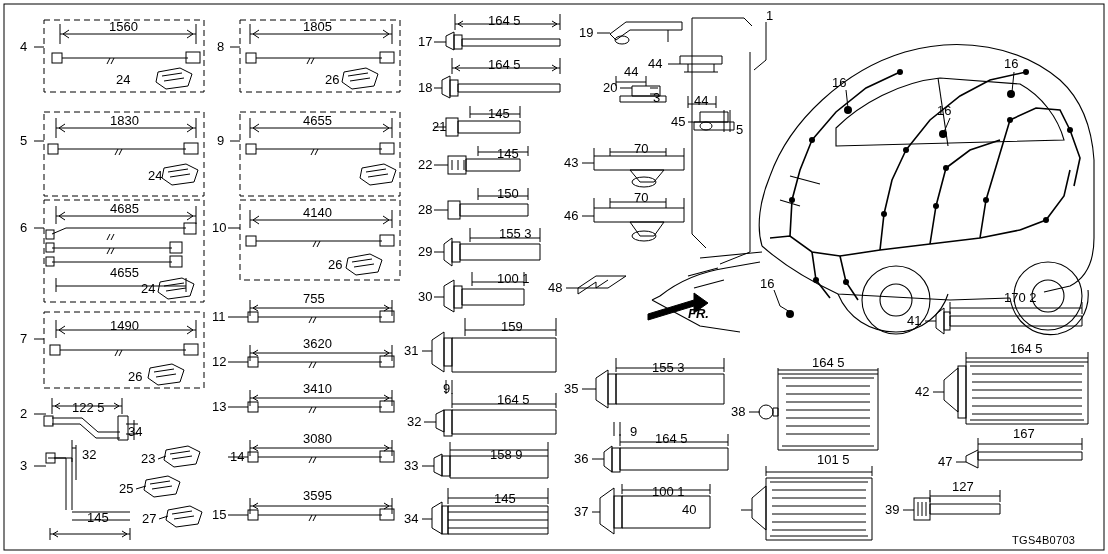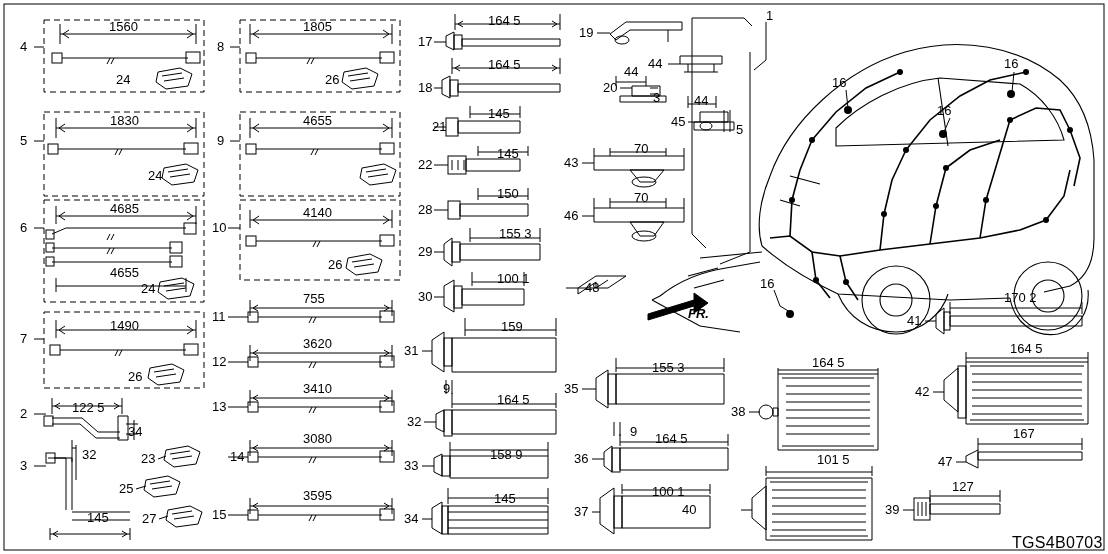--- a/index.html
+++ b/index.html
@@ -1,20 +1,20 @@
 <!DOCTYPE html>
 <html><head>
 <meta charset="utf-8">
 <style>
   html,body{margin:0;padding:0;background:#ffffff;}
   body{font-family:"Liberation Sans", sans-serif;}
   #sheet{position:relative;width:1108px;height:554px;background:#fff;overflow:hidden;}
   .num{position:absolute;font-size:13px;color:#000;white-space:nowrap;font-weight:400;}
   .dim{position:absolute;font-size:13px;color:#000;white-space:nowrap;}
-  .code{position:absolute;font-size:16px;color:#000;letter-spacing:.3px;}
+  .code{position:absolute;font-size:11px;color:#000;letter-spacing:.3px;}
   svg{position:absolute;left:0;top:0;}
   .fr{position:absolute;font-size:13px;font-weight:bold;font-style:italic;}
 </style>
 </head>
 <body>
 
 <div id="sheet">
 
   <svg width="1108" height="554" viewBox="0 0 1108 554">
     <g stroke="#000" fill="none" stroke-width="1">
@@ -515,21 +515,21 @@
   <div class="num" style="left:731px;top:404px;">38</div>
   <div class="num" style="left:885px;top:502px;">39</div>
   <div class="num" style="left:682px;top:502px;">40</div>
   <div class="num" style="left:907px;top:313px;">41</div>
   <div class="num" style="left:915px;top:384px;">42</div>
   <div class="num" style="left:564px;top:155px;">43</div>
   <div class="num" style="left:648px;top:56px;">44</div>
   <div class="num" style="left:671px;top:114px;">45</div>
   <div class="num" style="left:564px;top:208px;">46</div>
   <div class="num" style="left:938px;top:454px;">47</div>
-  <div class="num" style="left:548px;top:280px;margin-left:37px;">48</div>
+  <div class="num" style="left:548px;top:280px;">48</div>
 
   <div class="dim" style="left:109px;top:19px;">1560</div>
   <div class="dim" style="left:303px;top:19px;">1805</div>
   <div class="dim" style="left:488px;top:13px;">164 5</div>
   <div class="dim" style="left:488px;top:57px;">164 5</div>
   <div class="dim" style="left:624px;top:64px;">44</div>
   <div class="dim" style="left:653px;top:90px;">3</div>
   <div class="dim" style="left:694px;top:93px;">44</div>
   <div class="dim" style="left:736px;top:122px;">5</div>
   <div class="dim" style="left:110px;top:113px;">1830</div>

